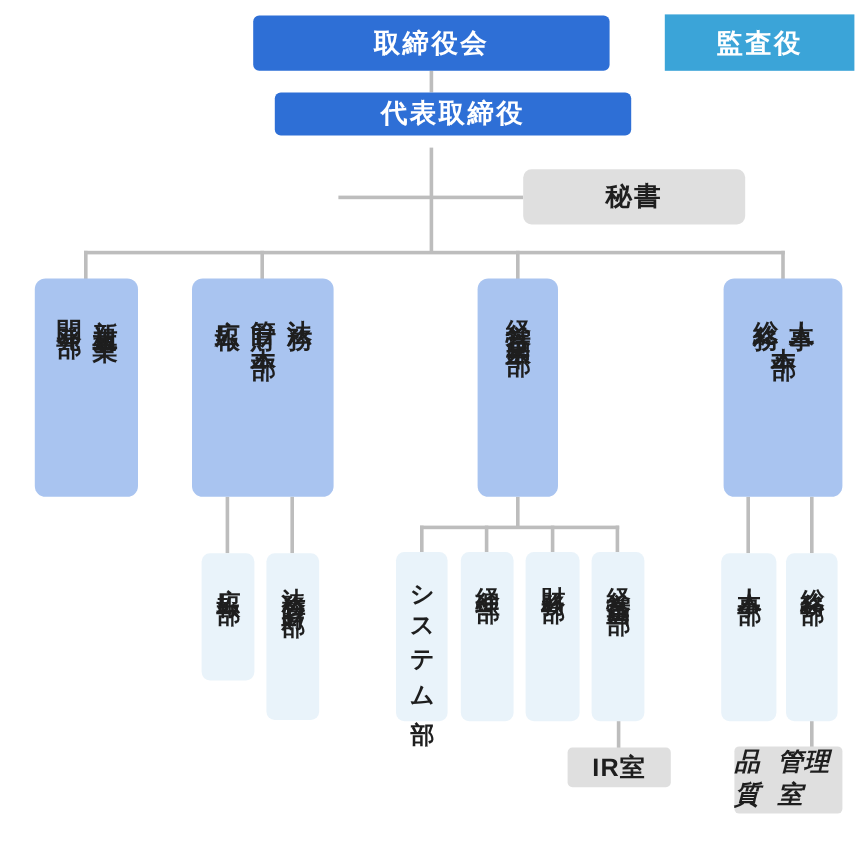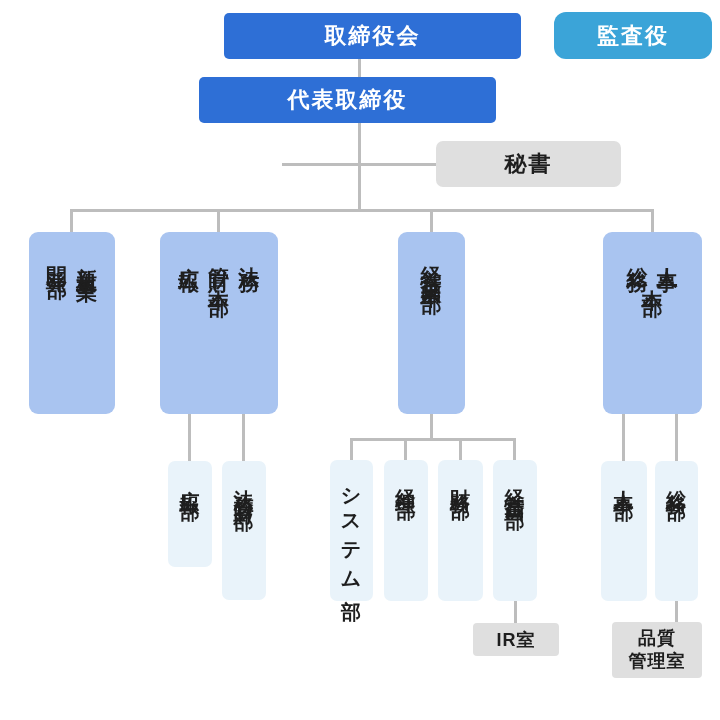--- a/index.html
+++ b/index.html
@@ -11,26 +11,26 @@
   html,body{background:#ffffff;}
   body{font-family:"Liberation Sans","DejaVu Sans",sans-serif;}
   .canvas{position:relative;width:720px;height:720px;background:#ffffff;overflow:hidden;}
 
   .line{position:absolute;background:var(--line-gray);}
   .line.v{width:3px;}
   .line.h{height:3px;}
 
   .box{position:absolute;display:flex;align-items:center;justify-content:center;font-weight:bold;color:var(--text-dark);}
   .exec{background:var(--primary-blue);color:var(--text-light);font-size:22px;border-radius:5px;letter-spacing:2px;}
-  .audit{background:var(--audit-blue);color:var(--text-light);font-size:22px;border-radius:12px;letter-spacing:2px;}
+  .audit{background:var(--audit-blue);color:var(--text-light);font-size:22px;border-radius:0;letter-spacing:2px;}
   .graybox{background:var(--gray-box);font-size:22px;border-radius:7px;letter-spacing:2px;}
   .division{background:var(--division-blue);border-radius:9px;flex-direction:column;justify-content:flex-start;padding-top:18px;font-size:21px;}
   .dept{background:var(--dept-blue);border-radius:7px;justify-content:center;align-items:flex-start;padding-top:13px;font-size:20px;}
-  .office{background:var(--gray-box);font-size:18px;border-radius:4px;letter-spacing:1px;}
-  .office.two-line{flex-direction:column;line-height:1.28;}
+  .office{background:var(--gray-box);font-size:21px;border-radius:4px;letter-spacing:1px;}
+  .office.two-line{flex-direction:row;line-height:1.28;font-style:italic;}
 
   .vcols{display:flex;flex-direction:row-reverse;gap:7px;justify-content:center;}
   .vtext{writing-mode:vertical-rl;text-orientation:upright;letter-spacing:5px;line-height:1.1;}
   .suffix{margin-top:13px;}
 </style>
 </head>
 <body>
 
 <div class="canvas">
 
@@ -52,27 +52,27 @@
   <div class="line v" style="left:404px;top:438px;height:22px"></div>
   <div class="line v" style="left:459px;top:438px;height:22px"></div>
   <div class="line v" style="left:513px;top:438px;height:22px"></div>
 
   <div class="line v" style="left:622px;top:414px;height:47px"></div>
   <div class="line v" style="left:675px;top:414px;height:47px"></div>
 
   <div class="line v" style="left:514px;top:600px;height:24px"></div>
   <div class="line v" style="left:675px;top:600px;height:24px"></div>
 
-  <div class="box exec" style="left:224px;top:13px;width:297px;height:46px">
+  <div class="box exec" style="left:211px;top:13px;width:297px;height:46px">
     <span>取締役会</span>
   </div>
   <div class="box audit" style="left:554px;top:12px;width:158px;height:47px">
     <span>監査役</span>
   </div>
-  <div class="box exec" style="left:199px;top:77px;width:297px;height:46px">
+  <div class="box exec" style="left:229px;top:77px;width:297px;height:36px">
     <span>代表取締役</span>
   </div>
 
   <div class="box graybox" style="left:436px;top:141px;width:185px;height:46px">
     <span>秘書</span>
   </div>
 
   <div class="box division" style="left:29px;top:232px;width:86px;height:182px">
     <div class="vcols">
       <span class="vtext">新規事業</span>

